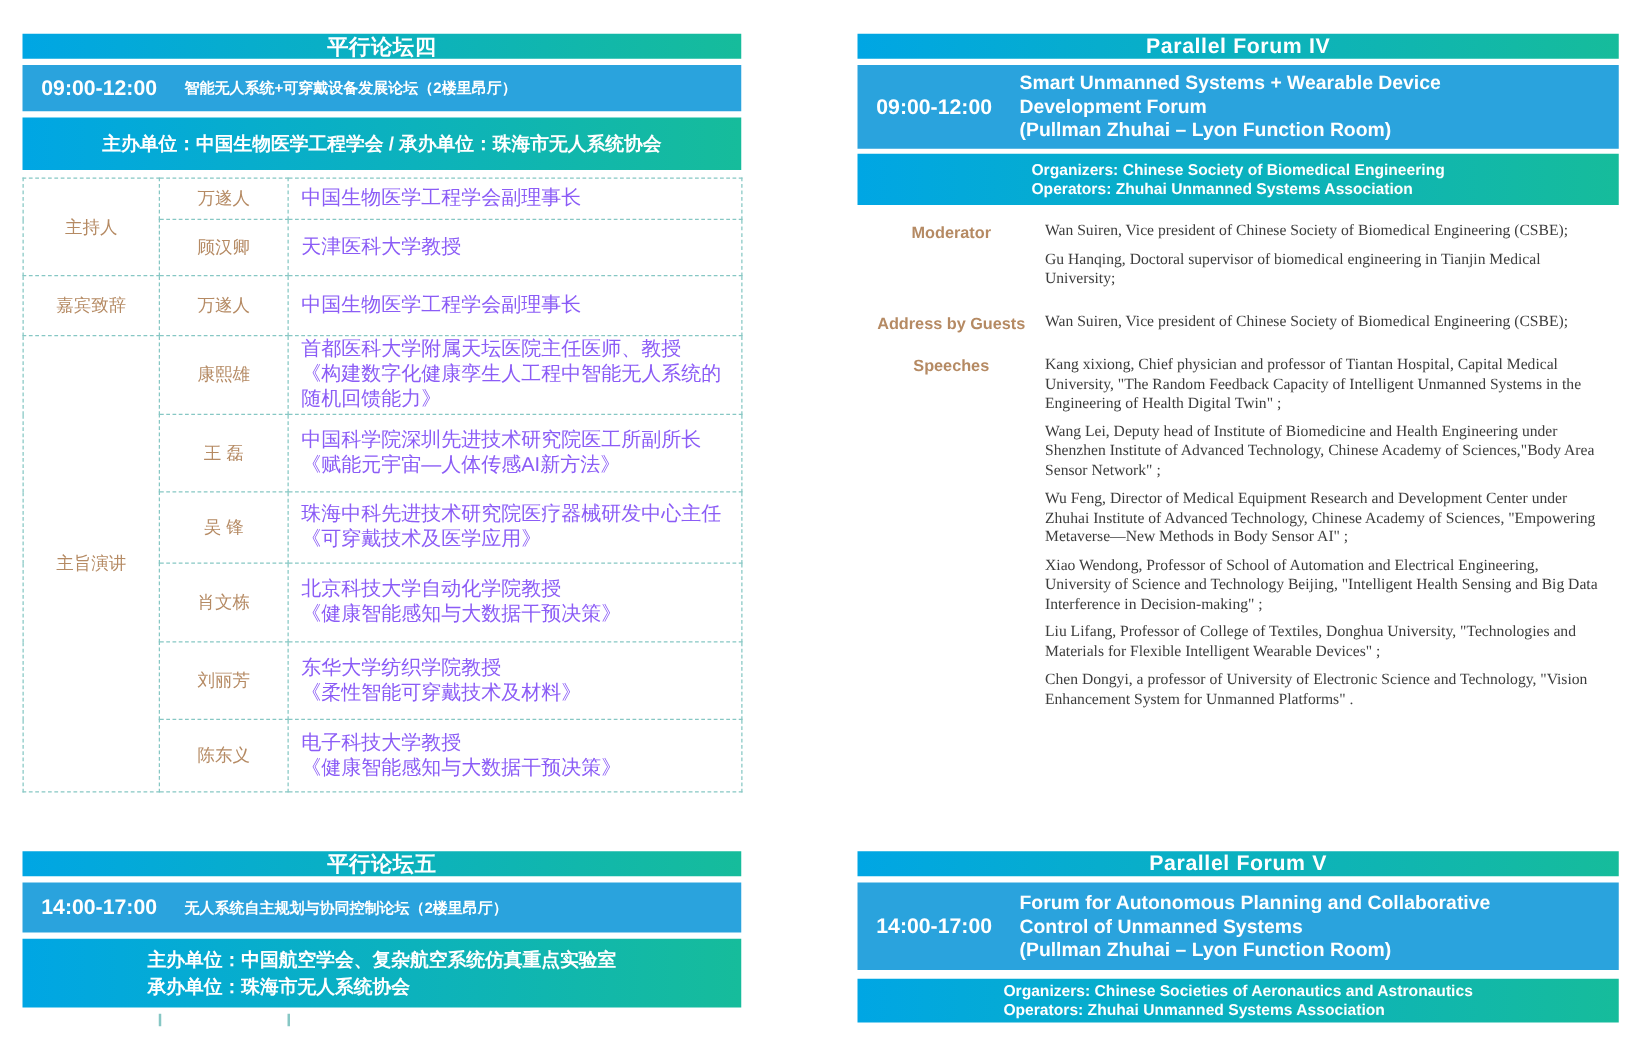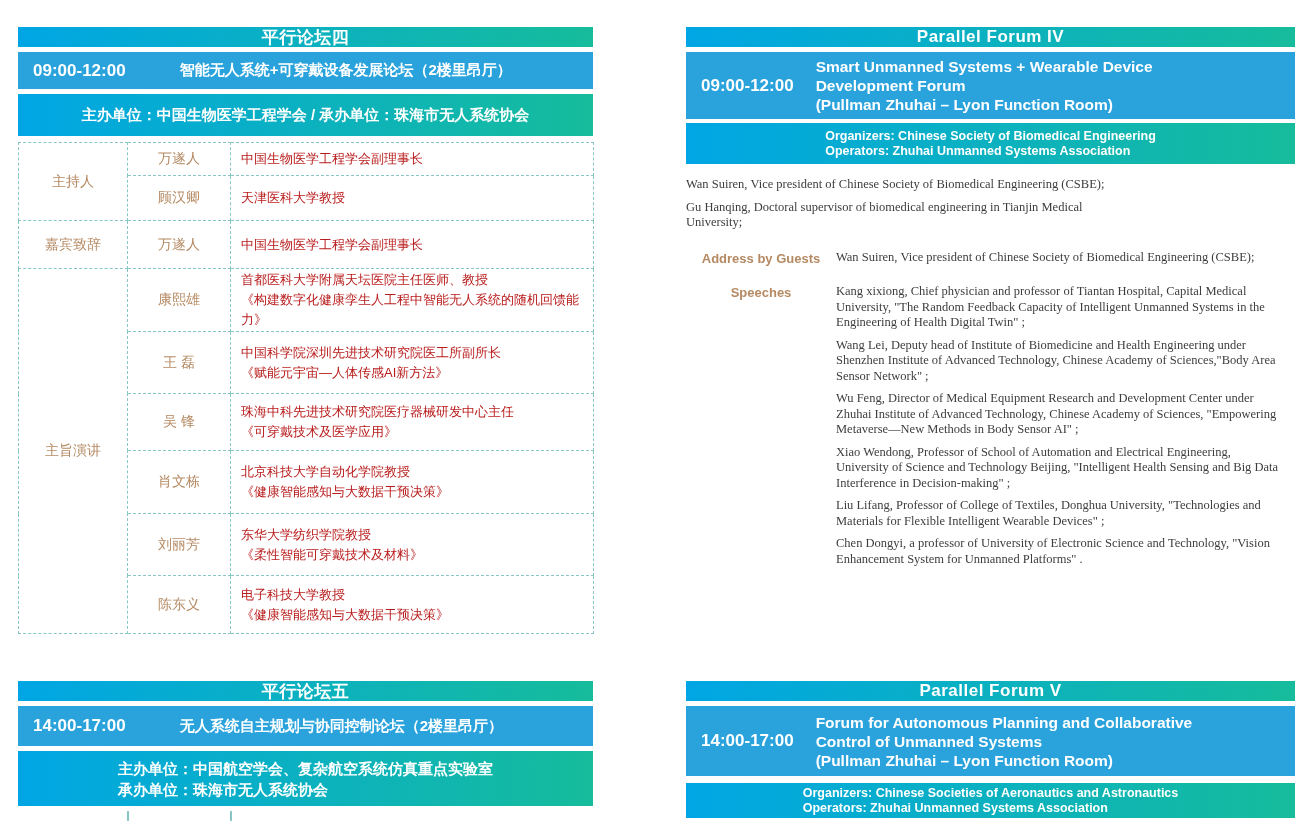--- a/index.html
+++ b/index.html
@@ -14,29 +14,29 @@
   .bar{box-sizing:border-box;color:#ffffff;font-weight:bold;}
   .bar-grad{background:linear-gradient(90deg,#00A6E4 0%,#16BC9B 100%);}
   .bar-blue{background:#2AA3DD;}
   .bar-title{height:20px;display:flex;align-items:center;justify-content:center;font-size:17px;margin-bottom:5px;letter-spacing:.5px;}
   .bar-time{display:flex;align-items:center;padding-left:15px;margin-bottom:5px;}
   .bar-time .time{font-size:17px;white-space:nowrap;}
   .bar-org{display:flex;align-items:center;justify-content:center;margin-bottom:5px;}
 
   
   .l-time{height:37px;font-size:17px;}
-  .l-time .sess{margin-left:54px;font-size:15px;}
+  .l-time .sess{margin-left:22px;font-size:12px;}
   .l-org{height:42px;font-size:15px;}
   .l-org2{height:55px;font-size:15px;line-height:21px;white-space:pre-line;}
 
   table.agenda{border-collapse:collapse;width:575px;table-layout:fixed;margin-top:6px;}
   table.agenda td{border:1px dashed #86C7C4;vertical-align:middle;box-sizing:border-box;}
   td.role{width:109px;text-align:center;color:#B58A63;font-size:14px;}
   td.name{width:103px;text-align:center;color:#B58A63;font-size:14px;}
-  td.desc{width:363px;color:#b91c1c;font-size:13px;padding-left:10px;line-height:20px;}
+  td.desc{width:363px;color:#8b5cf6;font-size:16px;padding-left:10px;line-height:20px;}
   .desc div{line-height:20px;}
 
   .f5{position:absolute;top:654px;left:0;width:100%;}
   .l-f5-time{height:40px;}
   .stubs{position:relative;height:10px;margin-top:5px;}
   .stub{position:absolute;top:0;height:10px;border-left:2px dashed #86C7C4;}
   .stub-1{left:109px;}
   .stub-2{left:212px;}
 
   
@@ -167,20 +167,21 @@
 (Pullman Zhuhai – Lyon Function Room)</span>
   </div>
 
   <div class="bar bar-grad bar-org r-org">
     <span>Organizers:  Chinese Society of Biomedical Engineering
 Operators:  Zhuhai Unmanned Systems Association</span>
   </div>
 
   <div class="rbody">
     <div class="brow">
+      <div class="blabel">Moderator</div>
       <div class="bcontent">
         <p>Wan Suiren, Vice president of Chinese Society of Biomedical Engineering (CSBE);</p>
         <p>Gu Hanqing, Doctoral supervisor of biomedical engineering in Tianjin Medical University;</p>
       </div>
     </div>
     <div class="brow">
       <div class="blabel">Address by Guests</div>
       <div class="bcontent">
         <p>Wan Suiren, Vice president of Chinese Society of Biomedical Engineering (CSBE);</p>
       </div>

